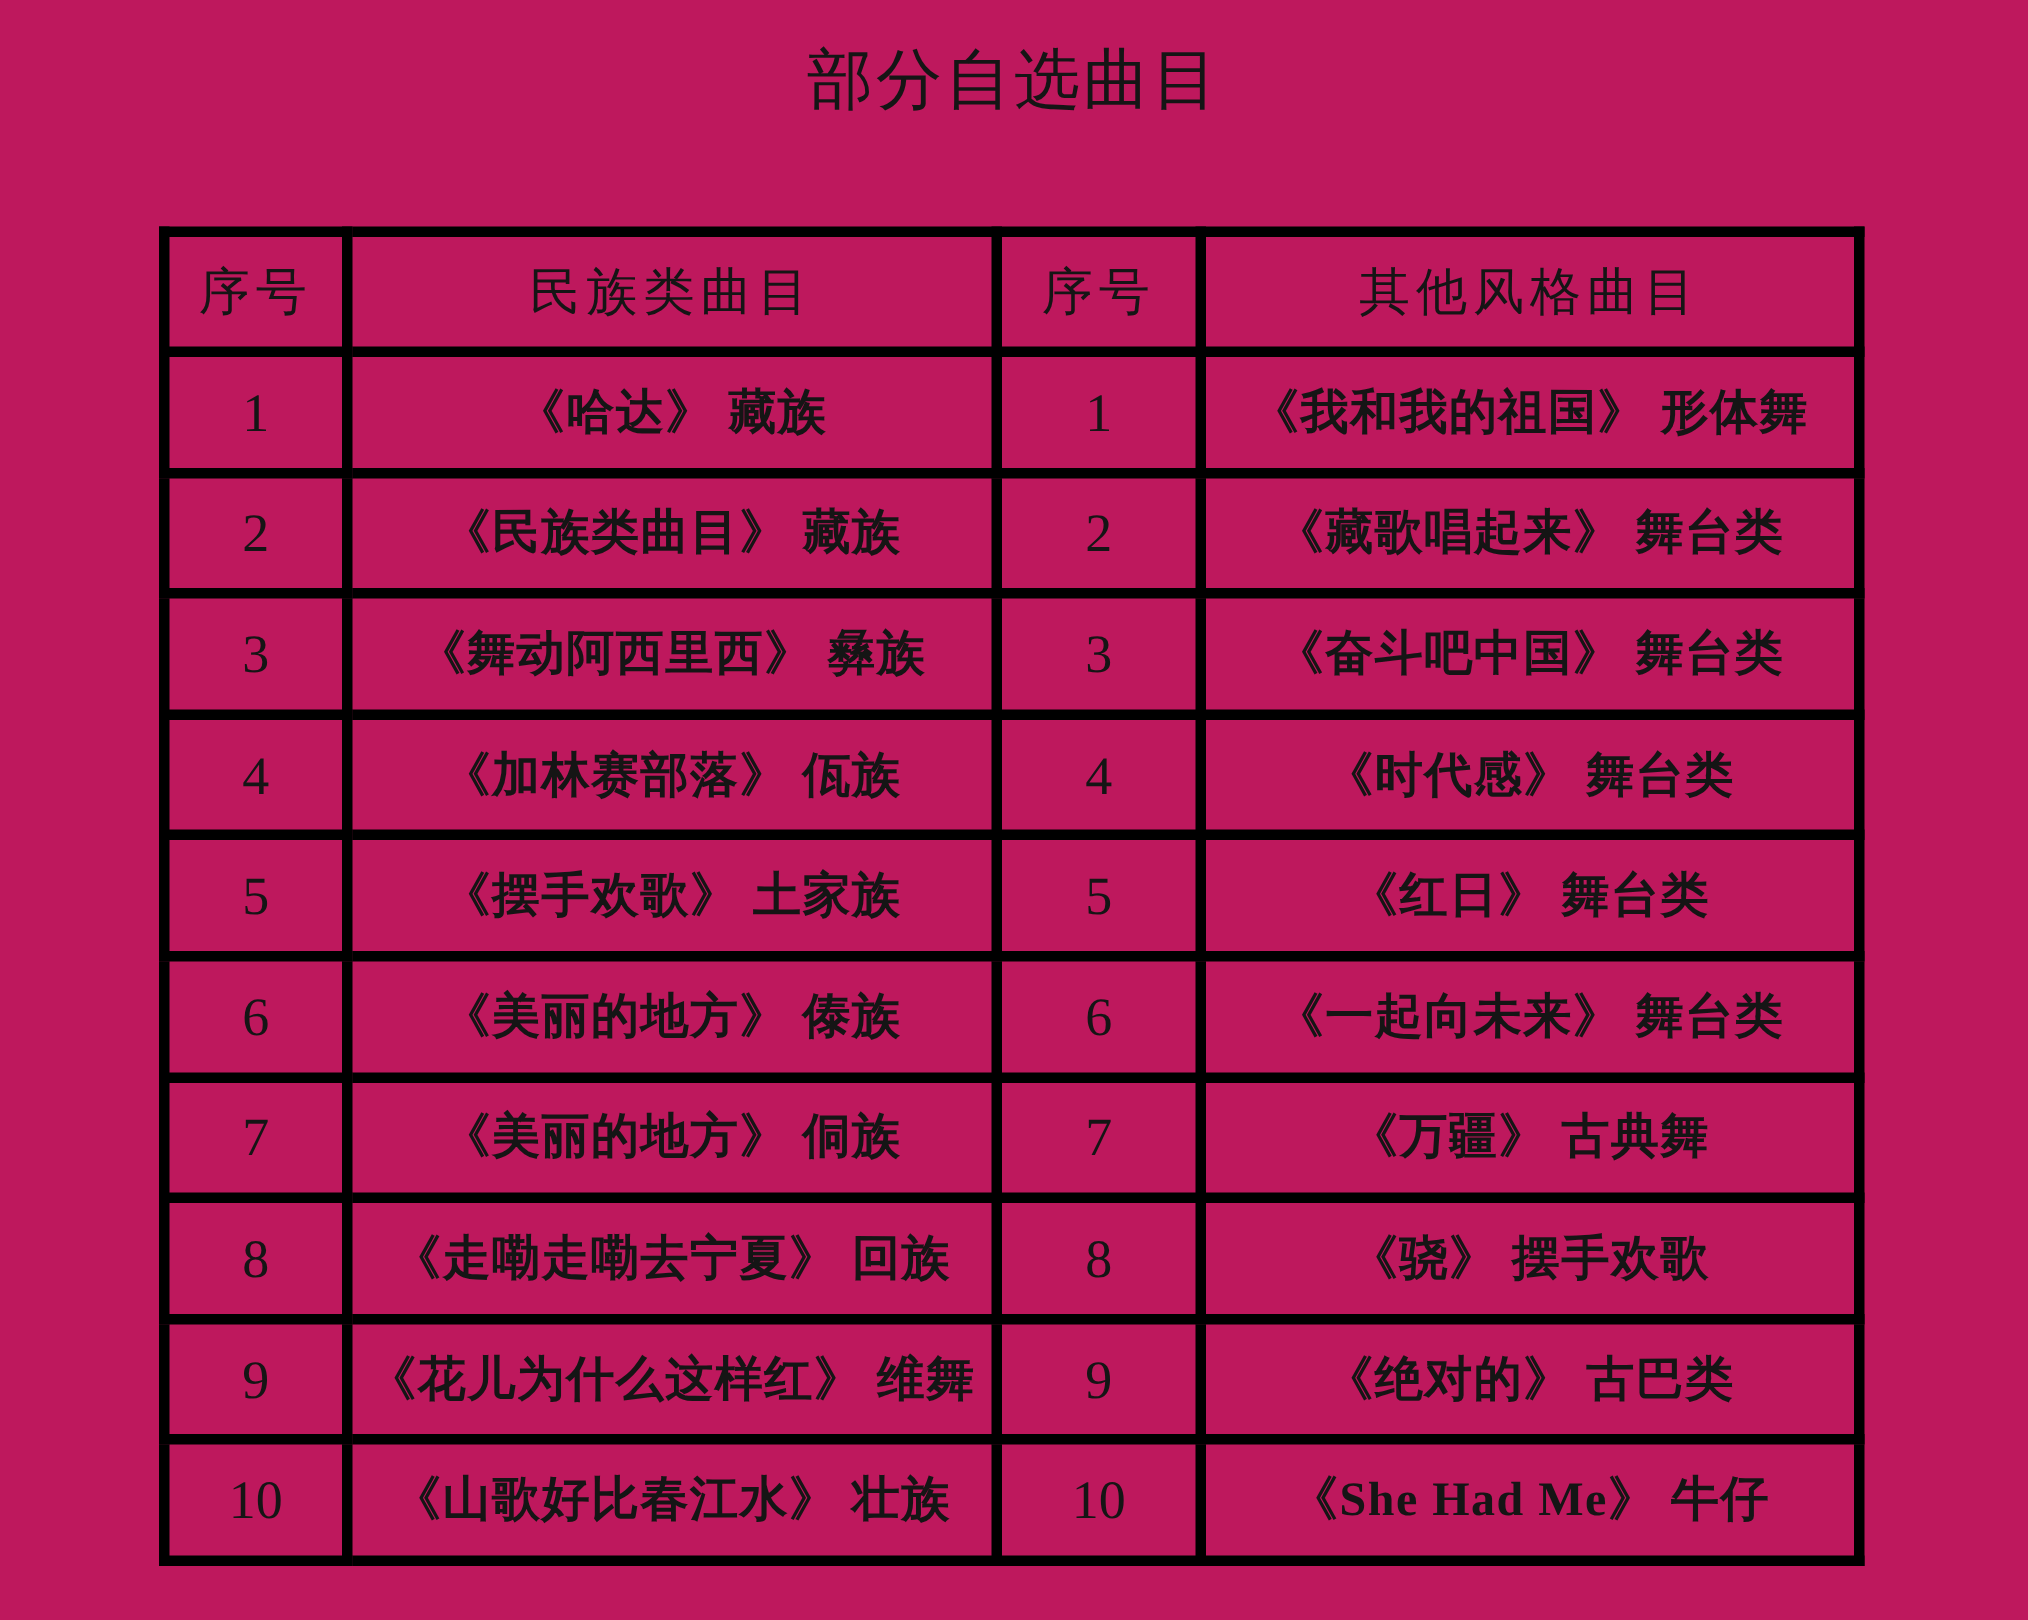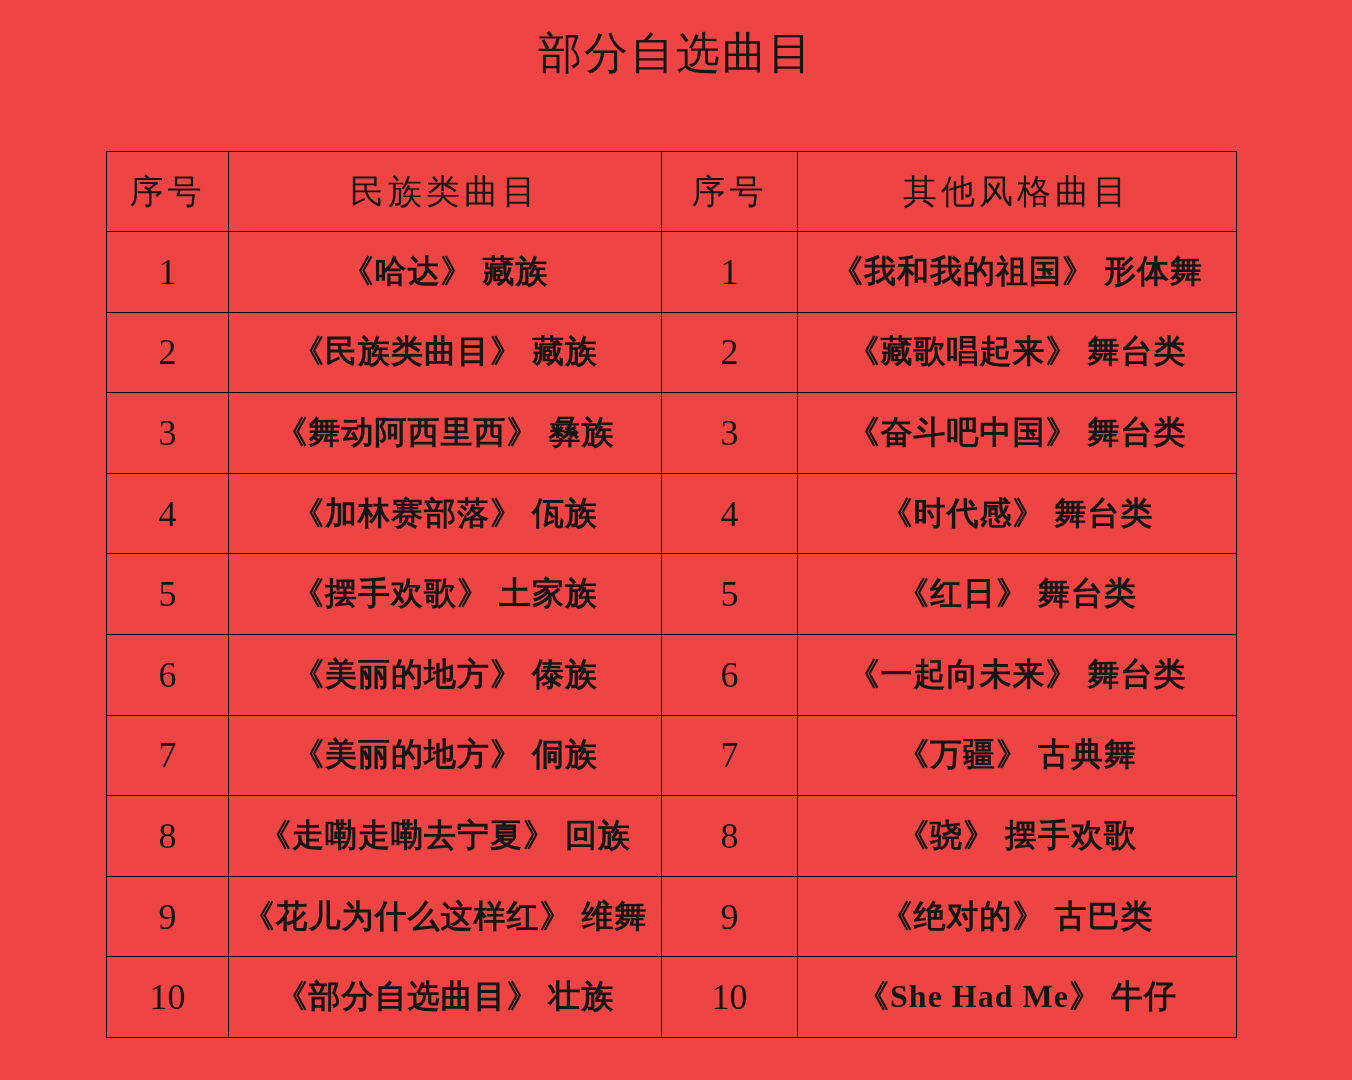--- a/index.html
+++ b/index.html
@@ -9,21 +9,21 @@
     width: 1352px;
     height: 1080px;
     position: relative;
     font-family: "Liberation Serif", "DejaVu Serif", serif;
     color: #1a1a1a;
   }
   .page {
     position: relative;
     width: 1352px;
     height: 1080px;
-    background: #ef4444;
+    background: #be185d;
     overflow: hidden;
   }
   .doc-title {
     position: absolute;
     top: 24px;
     left: 0;
     width: 100%;
     text-align: center;
     font-size: 44px;
     font-weight: 400;
@@ -38,21 +38,21 @@
     width: 1130px;
     border-collapse: collapse;
     table-layout: fixed;
   }
   .song-table col.c-serial-l { width: 122px; }
   .song-table col.c-ethnic   { width: 433px; }
   .song-table col.c-serial-r { width: 136px; }
   .song-table col.c-other    { width: 439px; }
   .song-table th,
   .song-table td {
-    border: 1px solid #000000;
+    border: 7px solid #000000;
     text-align: center;
     vertical-align: middle;
     padding: 0 4px;
     overflow: hidden;
     white-space: nowrap;
   }
   .song-table thead tr { height: 80px; }
   .song-table tbody tr { height: 80.6px; }
   .song-table th {
     font-size: 34px;
@@ -144,20 +144,20 @@
         <td class="song">《骁》 摆手欢歌</td>
       </tr>
       <tr>
         <td class="num">9</td>
         <td class="song">《花儿为什么这样红》 维舞</td>
         <td class="num">9</td>
         <td class="song">《绝对的》 古巴类</td>
       </tr>
       <tr>
         <td class="num">10</td>
-        <td class="song">《部分自选曲目》 壮族</td>
+        <td class="song">《山歌好比春江水》 壮族</td>
         <td class="num">10</td>
         <td class="song">《She Had Me》 牛仔</td>
       </tr>
     </tbody>
   </table>
 
 </div>
 
 </body></html>

